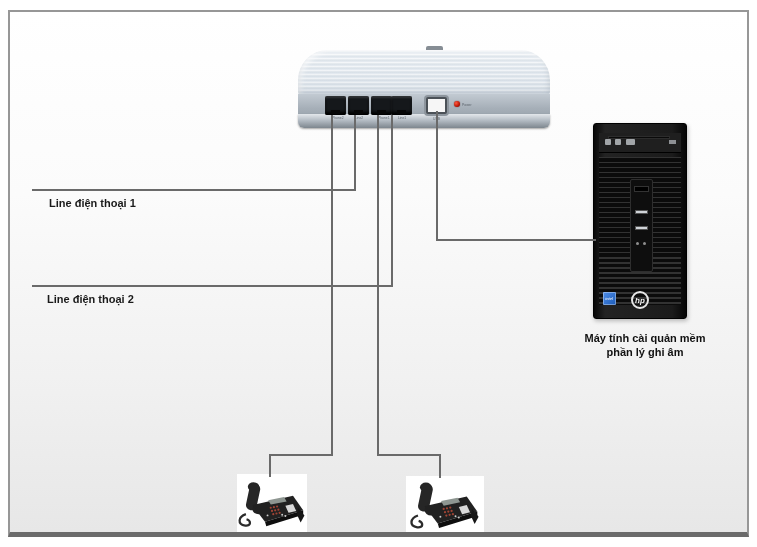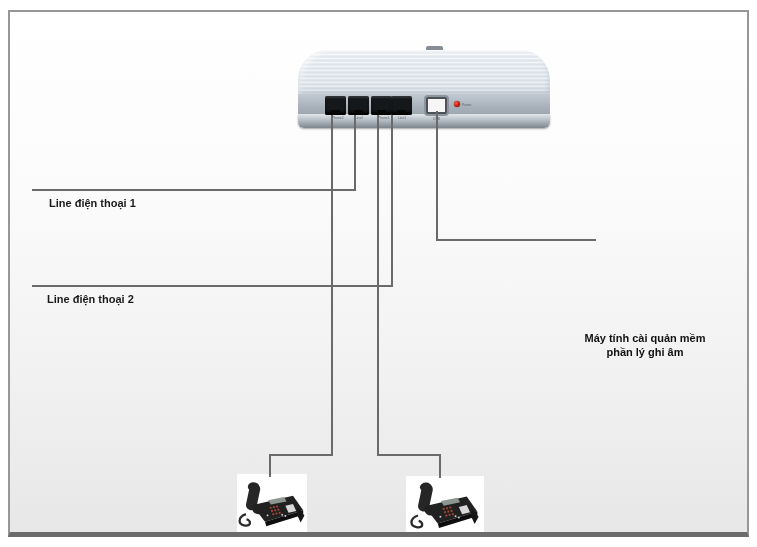--- a/index.html
+++ b/index.html
@@ -144,20 +144,43 @@
     <div class="port-label pl4">Line1</div>
     <div class="usb-port"></div>
     <div class="usb-label">USB</div>
     <div class="led"></div>
     <div class="power-label">Power</div>
   </div>
 
   <div class="line-label ll1">Line điện thoại 1</div>
   <div class="line-label ll2">Line điện thoại 2</div>
 
+  <div class="tower">
+    <div class="bezel">
+      <div class="bezel-ico bi1"></div>
+      <div class="bezel-ico bi2"></div>
+      <div class="bezel-ico bi3"></div>
+      <div class="bezel-eject"></div>
+    </div>
+    <div class="odd-slot"></div>
+    <div class="vents"></div>
+    <div class="column">
+      <div class="col-slot"></div>
+      <div class="col-usb cu1"></div>
+      <div class="col-usb cu2"></div>
+      <div class="col-jack cj1"></div>
+      <div class="col-jack cj2"></div>
+    </div>
+    <div class="intel">
+        <span>intel</span>
+      </div>
+    <div class="hp-logo">
+        <span>hp</span>
+      </div>
+  </div>
 
   <div class="pc-caption">
     <div>Máy tính cài quản mềm</div>
     <div>phần lý ghi âm</div>
   </div>
 
   <div class="phone-box ph1">
     <svg viewBox="0 0 110 85" preserveAspectRatio="xMidYMid meet">
       <path d="M14 60 C 2 64, 0 76, 13 78 C 23 79, 22 70, 15 68" stroke="#2b2b2b" fill="none" stroke-width="3.5"></path>
       <ellipse cx="26" cy="17" rx="9" ry="7" fill="#262626"></ellipse>

